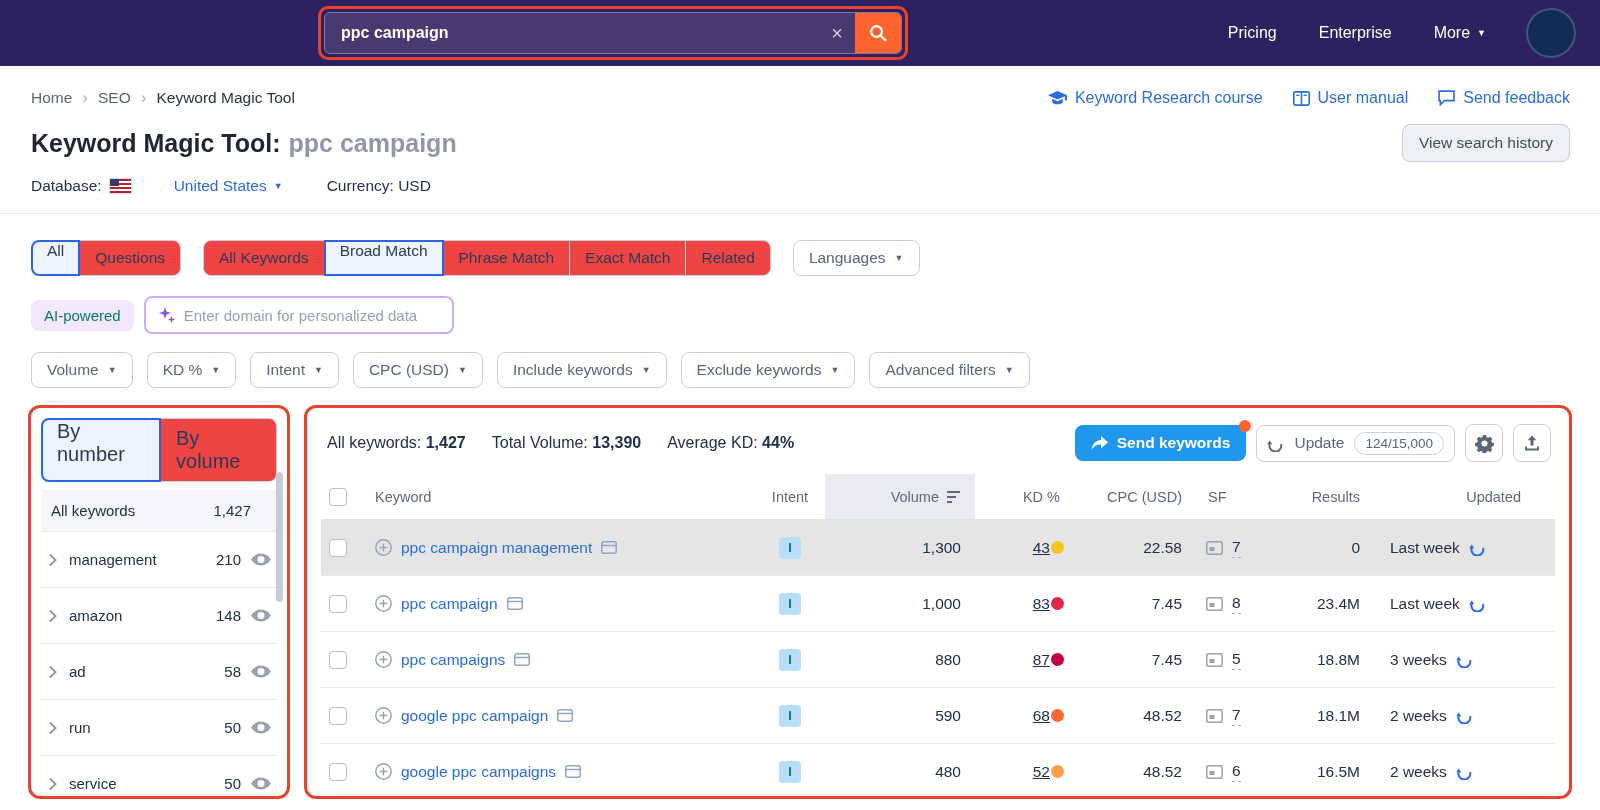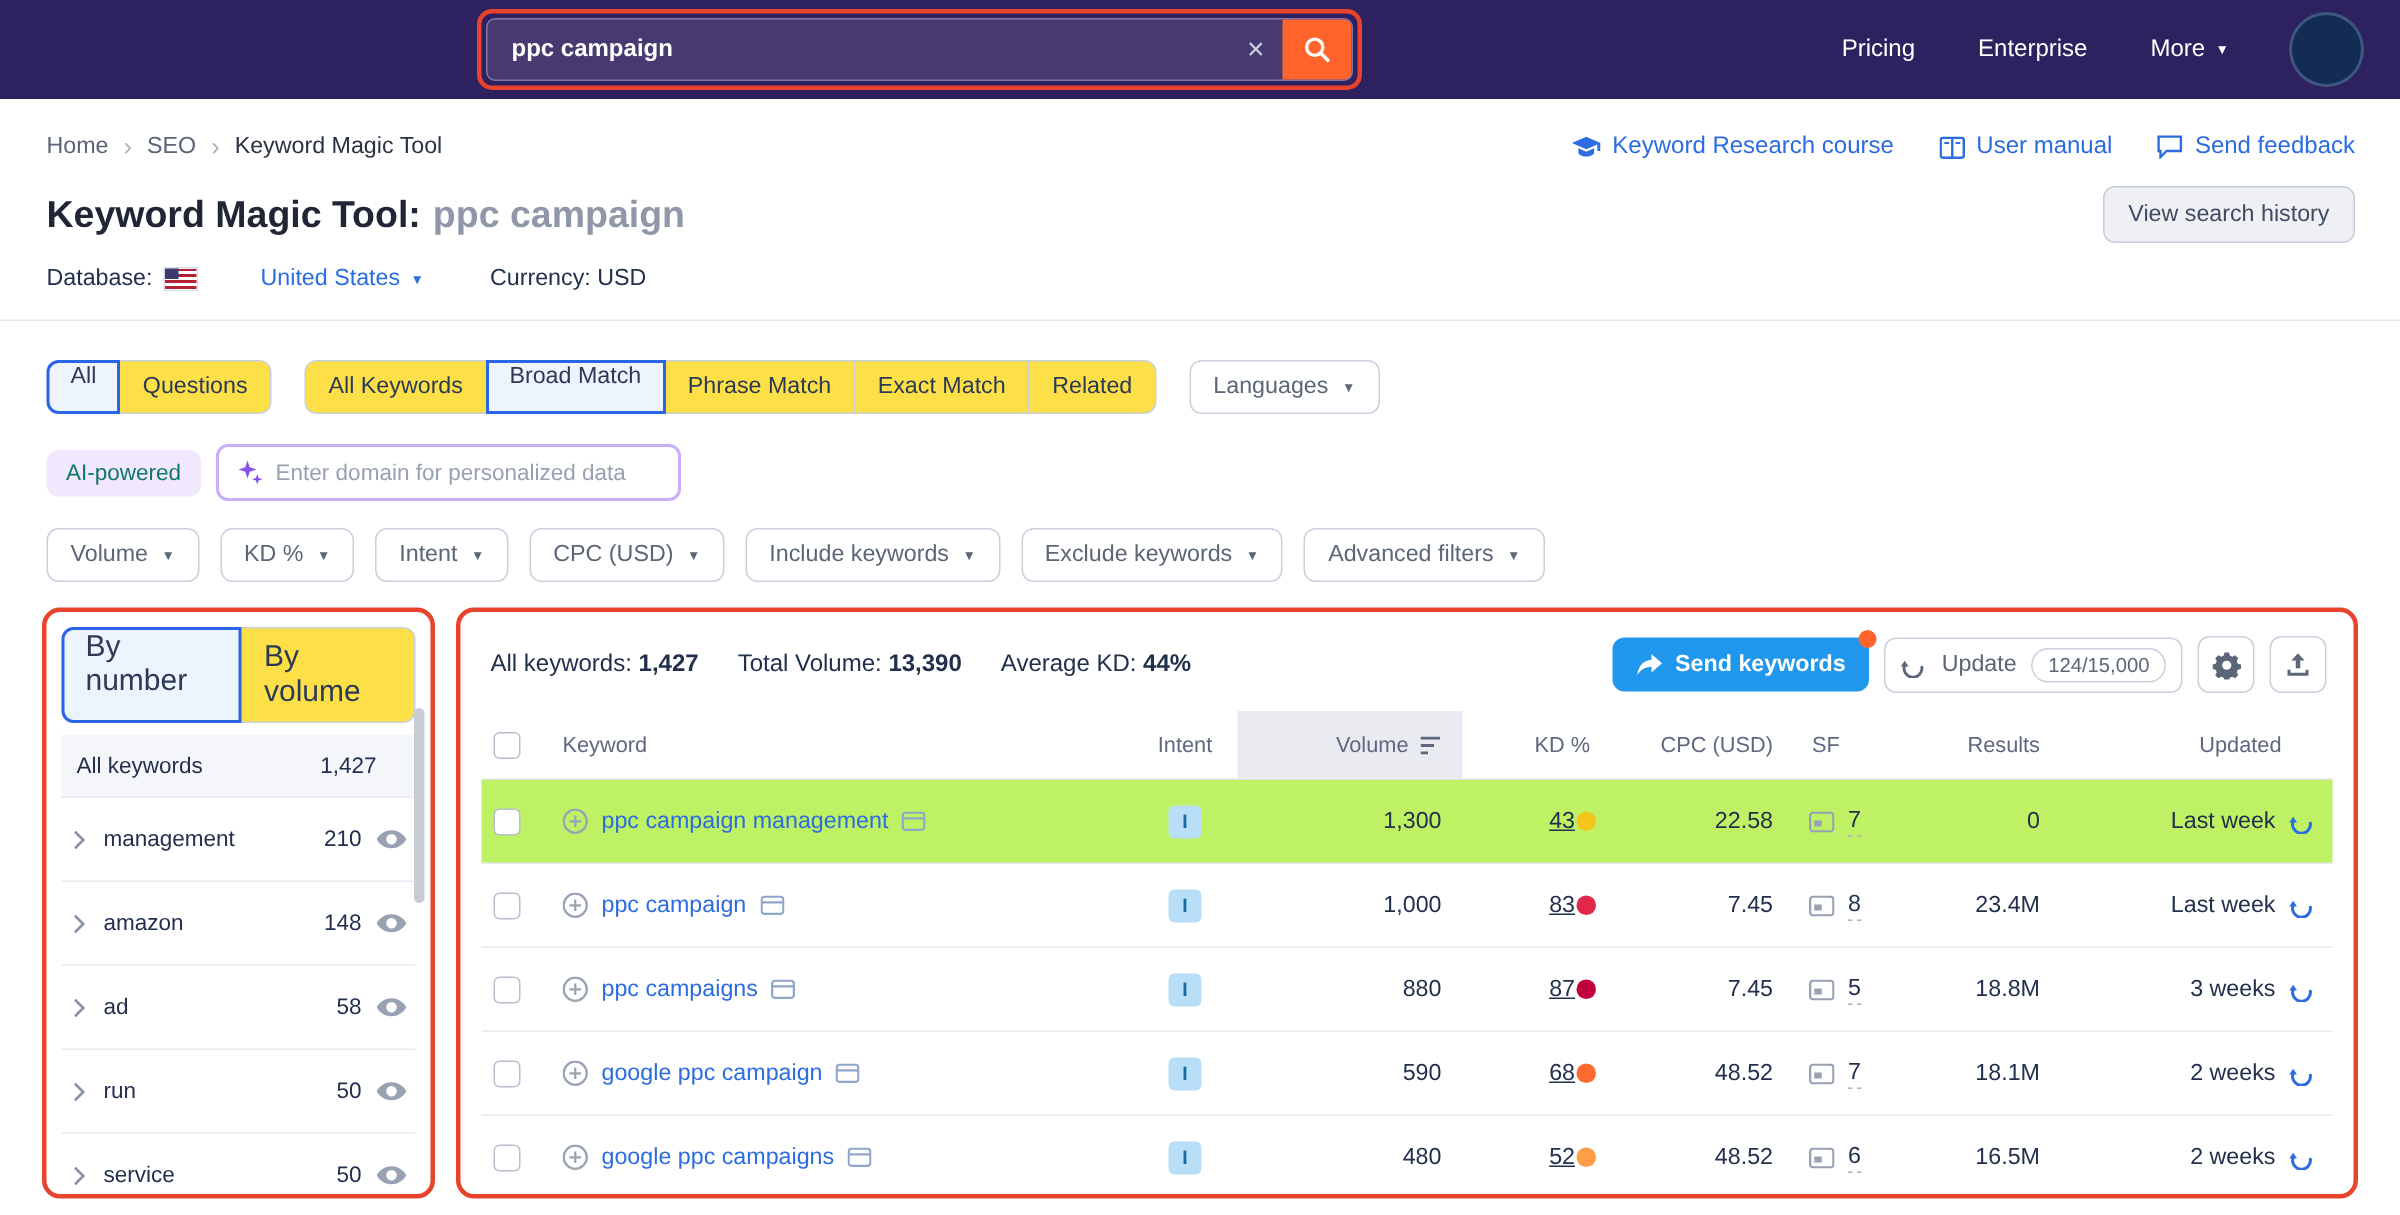--- a/index.html
+++ b/index.html
@@ -38,21 +38,21 @@
   .flag { width:21px; height:14px; margin:0 8px 0 8px; position:relative; background:repeating-linear-gradient(180deg,#b22234 0 2px,#fff 2px 4px); box-shadow:0 0 0 1px #d8dbe2; }
   .flag::after { content:""; position:absolute; left:0; top:0; width:9px; height:7px; background:#3c3b6e; }
   .db-link { color:#2b6ce0; display:flex; align-items:center; gap:7px; cursor:pointer;margin-left:35px; }
   .currency { margin-left:44px; }
 
   .divider { margin-top:18px; border-bottom:1px solid #e6e8ef; }
 
   
   .tabsrow { margin-top:26px; display:flex; align-items:center; gap:22px; }
   .seg { display:flex; }
-  .seg .tab { padding:8px 15px; border:1px solid #c9cfdb; background:#fde047; font-size:15.5px; color:#2c3a55; cursor:pointer; margin-left:-1px; position:relative; }
+  .seg .tab { padding:8px 15px; border:1px solid #c9cfdb; background:#ef4444; font-size:15.5px; color:#2c3a55; cursor:pointer; margin-left:-1px; position:relative; }
   .seg .tab:first-child { border-radius:8px 0 0 8px; margin-left:0; }
   .seg .tab:last-child { border-radius:0 8px 8px 0; }
   .seg .tab.selected { border:2px solid #2a65e8; background:#eef4fe; z-index:2; padding:0 14px; }
   .pill-btn { display:flex; align-items:center; gap:9px; padding:8px 15px; border:1px solid #c9cfdb; border-radius:8px; background:#fff; color:#5b6676; font-size:15.5px; cursor:pointer; }
 
   
   .airow { margin-top:20px; display:flex; align-items:center; gap:10px; }
   .ai-badge { background:#f1e8fd; color:#0f766e; padding:7px 13px; border-radius:8px; font-size:15px; }
   .ai-input { display:flex; align-items:center; gap:9px; border:2px solid #cbaef7; border-radius:8px; padding:0 13px; height:38px; width:310px; background:#fff; }
   .ai-input input { border:none; outline:none; flex:1; font-size:15px; color:#5b6676; font-family:"Liberation Sans",sans-serif; }
@@ -86,21 +86,21 @@
   .send-btn { position:relative; display:flex; align-items:center; gap:9px; background:#1f97ed; color:#fff; border:none; border-radius:8px; padding:9px 16px; font-size:15.5px; font-weight:bold; cursor:pointer; font-family:"Liberation Sans",sans-serif; }
   .send-dot { position:absolute; top:-5px; right:-5px; width:12px; height:12px; border-radius:50%; background:#ff642d; }
   .update-btn { display:flex; align-items:center; gap:10px; border:1px solid #c9cfdb; border-radius:8px; padding:6px 10px; color:#5b6676; font-size:15.5px; background:#fff; cursor:pointer; }
   .quota { border:1px solid #c9cfdb; border-radius:14px; padding:3px 10px; font-size:13.5px; }
   .sq-btn { width:38px; height:38px; border:1px solid #c9cfdb; border-radius:8px; background:#fff; display:flex; align-items:center; justify-content:center; cursor:pointer; }
 
   
   .thead, .trow { display:grid; grid-template-columns:54px 1fr 70px 150px 95px 120px 80px 120px 165px; align-items:center; }
   .thead { height:46px; border-bottom:1px solid #dfe2ea; color:#5f6880; font-size:14.5px; }
   .trow { height:56px; border-bottom:1px solid #e8eaef; font-size:15.5px; }
-  .trow.hl { background:#bef264; }
+  .trow.hl { background:#e5e5e5; }
   .checkbox { width:18px; height:18px; border:1.5px solid #b7bece; border-radius:4px; background:#fff; margin-left:8px; cursor:pointer; }
   .h-vol { background:#e9ebf1; height:100%; display:flex; align-items:center; justify-content:flex-end; gap:8px; padding-right:14px; }
   .h-right { text-align:right; }
   .h-upd { padding-right:34px; }
   .h-res { padding-right:30px; }
   .h-kd { padding-right:10px; }
   .h-cpc { padding-right:8px; }
   .h-sf { padding-left:18px; }
   .h-int { text-align:center; }
 
@@ -108,21 +108,21 @@
   .c-kw .kwlink { color:#2b6ce0; cursor:pointer; }
   .c-int { display:flex; justify-content:center; }
   .intent-badge { width:22px; height:22px; border-radius:4px; background:#b9def7; color:#176ca8; font-weight:bold; font-size:13px; display:flex; align-items:center; justify-content:center; }
   .c-vol { text-align:right; padding-right:14px; }
   .c-kd { display:flex; align-items:center; justify-content:flex-end; gap:1px; padding-right:6px;text-decoration:underline; }
   .kd-dot { width:13px; height:13px; border-radius:50%; }
   .c-cpc { text-align:right; padding-right:8px; }
   .c-sf { display:flex; align-items:center; gap:9px; padding-left:16px; }
   .sf-num { border-bottom:1px dashed #a8b0bf; cursor:pointer; padding-bottom:1px; }
   .c-res { text-align:right; padding-right:30px; }
-  .c-upd { display:flex; align-items:center; justify-content:flex-end; gap:9px; padding-right:12px; }
+  .c-upd { display:flex; align-items:center; justify-content:flex-start; gap:9px; padding-right:12px; }
 </style>
 </head>
 <body>
 
 <header class="topbar">
   <div class="search-highlight">
     <div class="searchbar">
       <input class="search-input" type="text" value="ppc campaign" style="">
       <span class="clear-x">×</span>
       <button class="search-btn">

